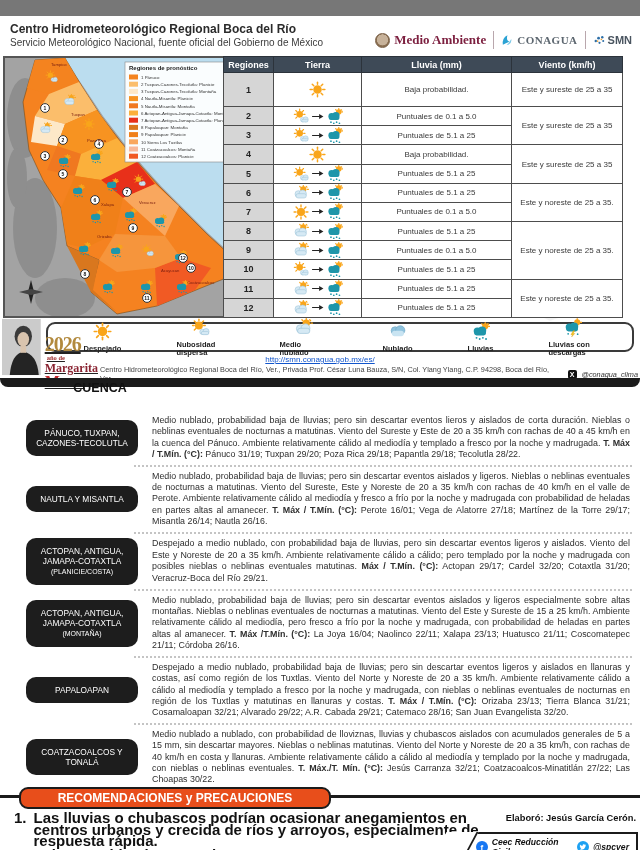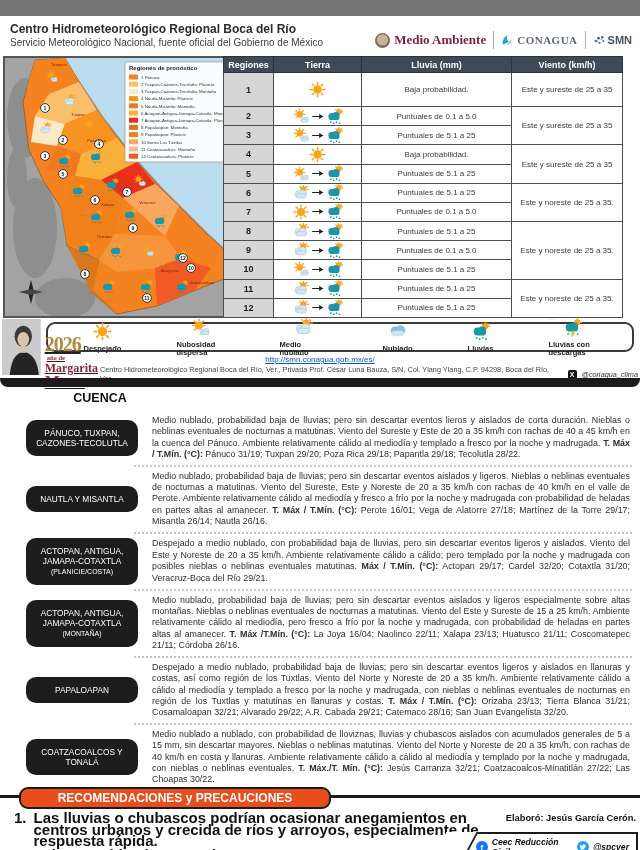--- a/index.html
+++ b/index.html
@@ -45,21 +45,21 @@
   .badge { position:absolute; top:302px; left:2px; width:96px; height:58px; display:flex; gap:4px; }
   .portrait { width:40px; height:58px; }
   .badge-txt { font-family:"Liberation Serif", serif; line-height:1; padding-top:16px;text-decoration:underline; }
   .badge-year { font-size:20px; font-weight:bold; color:#b28a3e; letter-spacing:-1px; }
   .badge-ano { font-size:6.5px; color:#9e2b2b; font-weight:bold; margin:1px 0 0 2px; }
   .badge-marg { font-size:12px; font-weight:bold; color:#8a2432; }
   .badge-maza { font-size:16px; font-weight:bold; color:#c1272d; letter-spacing:0.5px; }
   
   .blackstrip { position:absolute; top:362px; left:0; width:640px; height:9px; background:#1b1b1b; border-radius:0 0 8px 8px; }
   .banner { position:absolute; top:361px; left:118px; width:428px; height:25px; background:#e84e1b; border-radius:10px; display:flex; align-items:center; justify-content:center; color:#fff; font-weight:bold; font-size:14.5px; letter-spacing:0.2px; }
-  .cuenca { position:absolute; top:375px; left:40px; width:120px; text-align:center; font-size:12.5px; font-weight:bold; color:#111; }
+  .cuenca { position:absolute; top:365px; left:40px; width:120px; text-align:center; font-size:12.5px; font-weight:bold; color:#111; }
   
   .sections { position:absolute; top:397px; left:0; width:640px; }
   .sect { display:flex; align-items:center; gap:14px; padding:2px 6px 2px 26px; }
   .sect-label { flex:0 0 112px; background:#1d1d1d; color:#fff; border-radius:10px; text-align:center; font-weight:normal; font-size:8.3px; line-height:10px; padding:8px 5px; }
   .sect-label .sub { font-size:7px; }
   .sect-text { flex:1; font-size:8.9px; line-height:11.4px; text-align:justify; color:#2e2e2e; padding-right:4px; }
   .dotsep { border:none; border-top:2px dotted #c4c4c4; margin:2px 8px 2px 134px; }
   
   .recline { position:absolute; top:779px; left:0; width:640px; height:3px; background:#1b1b1b; }
   .recbanner { position:absolute; top:771px; left:19px; width:312px; height:22px; background:#e84e1b; border:2px solid #1b1b1b; border-radius:9px; display:flex; align-items:center; justify-content:center; color:#fff; font-weight:bold; font-size:12px; }

